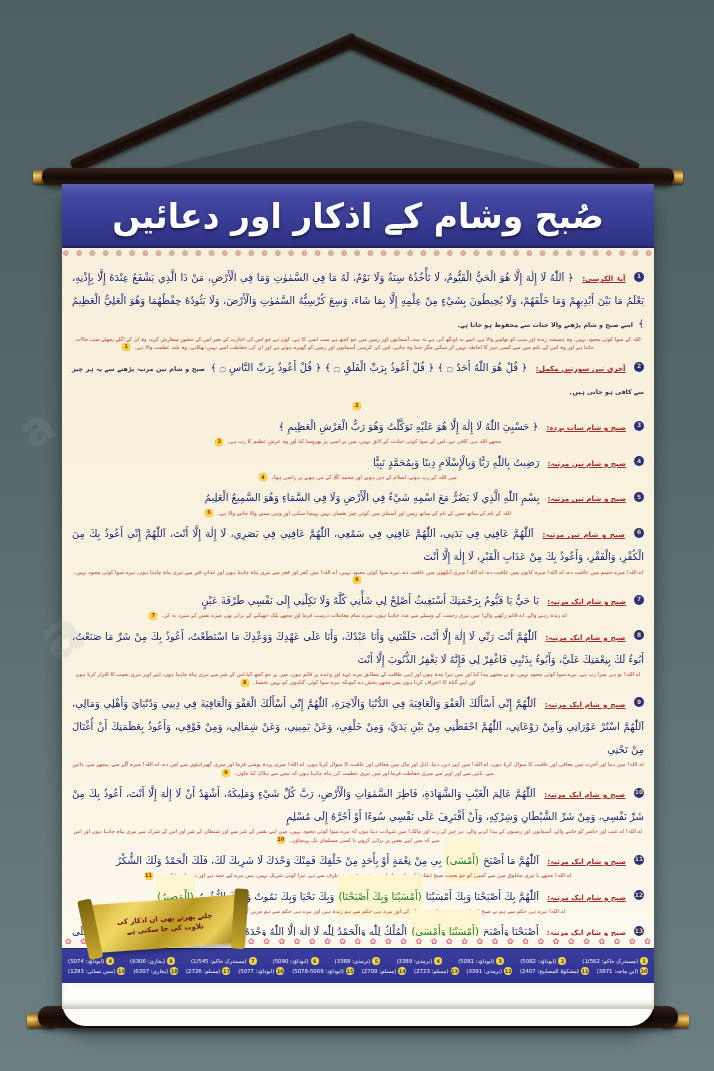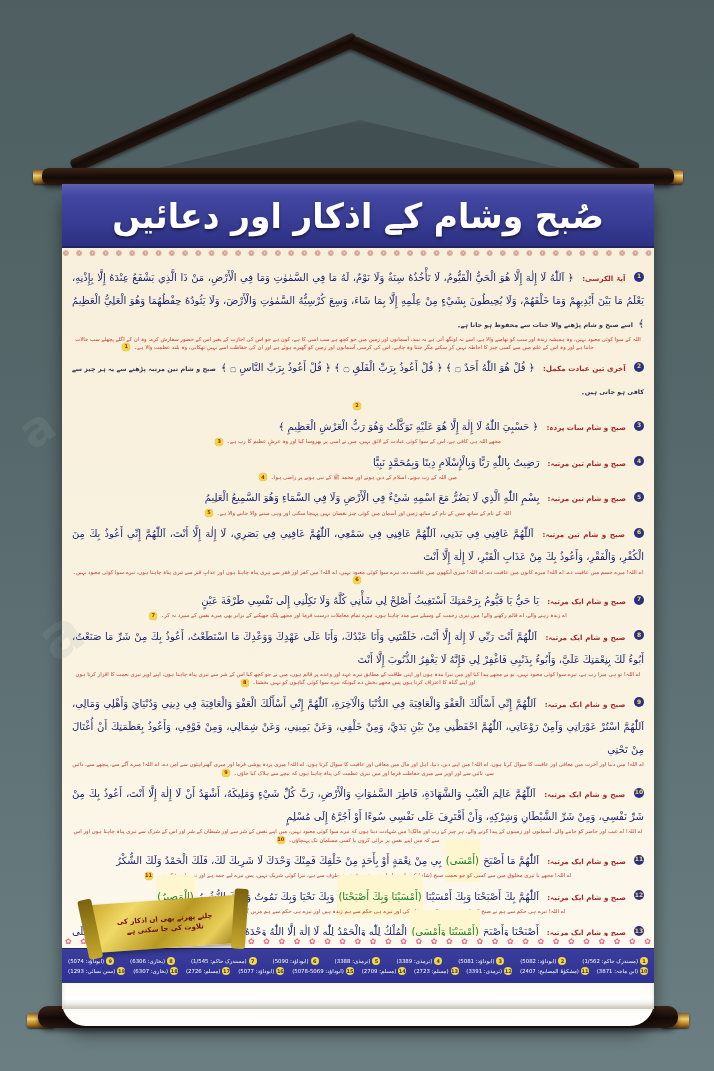--- a/index.html
+++ b/index.html
@@ -35,21 +35,21 @@
             border-bottom:2px solid #20235f;display:flex;align-items:center;justify-content:center;}
   .titlebar .ttl{color:#ffffff;font-size:33px;font-weight:bold;letter-spacing:-1px;
             text-shadow:0 2px 3px rgba(0,0,0,.5);transform:scaleY(1.05);}
   .ornrow{height:12px;line-height:12px;font-size:8px;color:#c08575;text-align:center;
           overflow:hidden;white-space:nowrap;letter-spacing:2px;}
   .bodytxt{padding:4px 10px 0 10px;height:672px;overflow:hidden;text-align:justify;}
   .section{margin-bottom:3px;line-height:1.45;}
   .snum{display:inline-flex;align-items:center;justify-content:center;width:10px;height:10px;
         border-radius:50%;background:#2a3080;color:#ffd978;font-size:6px;font-weight:bold;
         margin-left:3px;vertical-align:middle;flex:none;}
-  .slabel{color:#a62c2c;font-size:7.2px;font-weight:bold;margin-left:3px;}
+  .slabel{color:#a62c2c;font-size:7.2px;font-weight:bold;margin-left:3px;text-decoration:underline;}
   .arabic{color:#1c2670;font-size:10px;font-weight:normal;}
   .arabic .var{color:#1e7e2e;background:#fdf6cf;border-radius:2px;padding:16px 1px;}
   .note{color:#333355;font-size:6.4px;font-weight:bold;}
   .urdu{color:#c23a2b;font-size:5.4px;line-height:1.5;text-align:center;margin-top:1px;}
   .badge{display:inline-flex;align-items:center;justify-content:center;width:8px;height:8px;
          border-radius:50%;background:#f6d937;color:#b01818;font-size:5px;font-weight:bold;
          margin-right:2px;vertical-align:middle;box-shadow:0 0 1px rgba(0,0,0,.4);}
   
   .ribbon{position:absolute;left:28px;bottom:78px;width:150px;height:48px;transform:rotate(-4deg);
           background:linear-gradient(135deg,#caa82c 0%,#f1d967 25%,#b99922 55%,#e9cf5a 80%,#937714 100%);
@@ -103,21 +103,21 @@
   <div class="section">
     <span class="snum">1</span>
     <span class="slabel">آیۃ الکرسی:</span>
     <span class="arabic">﴿ اَللّٰهُ لَا إِلٰهَ إِلَّا هُوَ الْحَيُّ الْقَيُّومُ، لَا تَأْخُذُهُ سِنَةٌ وَلَا نَوْمٌ، لَهُ مَا فِي السَّمٰوٰتِ وَمَا فِي الْأَرْضِ، مَنْ ذَا الَّذِي يَشْفَعُ عِنْدَهُ إِلَّا بِإِذْنِهِ، يَعْلَمُ مَا بَيْنَ أَيْدِيهِمْ وَمَا خَلْفَهُمْ، وَلَا يُحِيطُونَ بِشَيْءٍ مِنْ عِلْمِهِ إِلَّا بِمَا شَاءَ، وَسِعَ كُرْسِيُّهُ السَّمٰوٰتِ وَالْأَرْضَ، وَلَا يَئُودُهُ حِفْظُهُمَا وَهُوَ الْعَلِيُّ الْعَظِيمُ ﴾</span>
     <span class="note"> اسے صبح و شام پڑھنے والا جنات سے محفوظ ہو جاتا ہے۔</span>
     <div class="urdu">اللہ کے سوا کوئی معبود نہیں، وہ ہمیشہ زندہ اور سب کو تھامنے والا ہے، اسے نہ اونگھ آتی ہے نہ نیند، آسمانوں اور زمین میں جو کچھ ہے سب اسی کا ہے، کون ہے جو اس کی اجازت کے بغیر اس کے حضور سفارش کرے، وہ ان کے اگلے پچھلے سب حالات جانتا ہے اور وہ اس کے علم میں سے کسی چیز کا احاطہ نہیں کر سکتے مگر جتنا وہ چاہے، اس کی کرسی آسمانوں اور زمین کو گھیرے ہوئے ہے اور ان کی حفاظت اسے نہیں تھکاتی، وہ بلند عظمت والا ہے۔ <span class="badge">1</span></div>
   </div>
 
   <div class="section">
     <span class="snum">2</span>
-    <span class="slabel">آخری تین عبادت مکمل:</span>
+    <span class="slabel">آخری تین سورتیں مکمل:</span>
     <span class="arabic">﴿ قُلْ هُوَ اللّٰهُ أَحَدٌ ۝ ﴾ ﴿ قُلْ أَعُوذُ بِرَبِّ الْفَلَقِ ۝ ﴾ ﴿ قُلْ أَعُوذُ بِرَبِّ النَّاسِ ۝ ﴾</span>
     <span class="note"> صبح و شام تین مرتبہ پڑھنے سے یہ ہر چیز سے کافی ہو جاتی ہیں۔</span>
     <div class="urdu"><span class="badge">2</span></div>
   </div>
 
   <div class="section">
     <span class="snum">3</span>
     <span class="slabel">صبح و شام سات پردہ:</span>
     <span class="arabic">﴿ حَسْبِيَ اللّٰهُ لَا إِلٰهَ إِلَّا هُوَ عَلَيْهِ تَوَكَّلْتُ وَهُوَ رَبُّ الْعَرْشِ الْعَظِيمِ ﴾</span>
     

